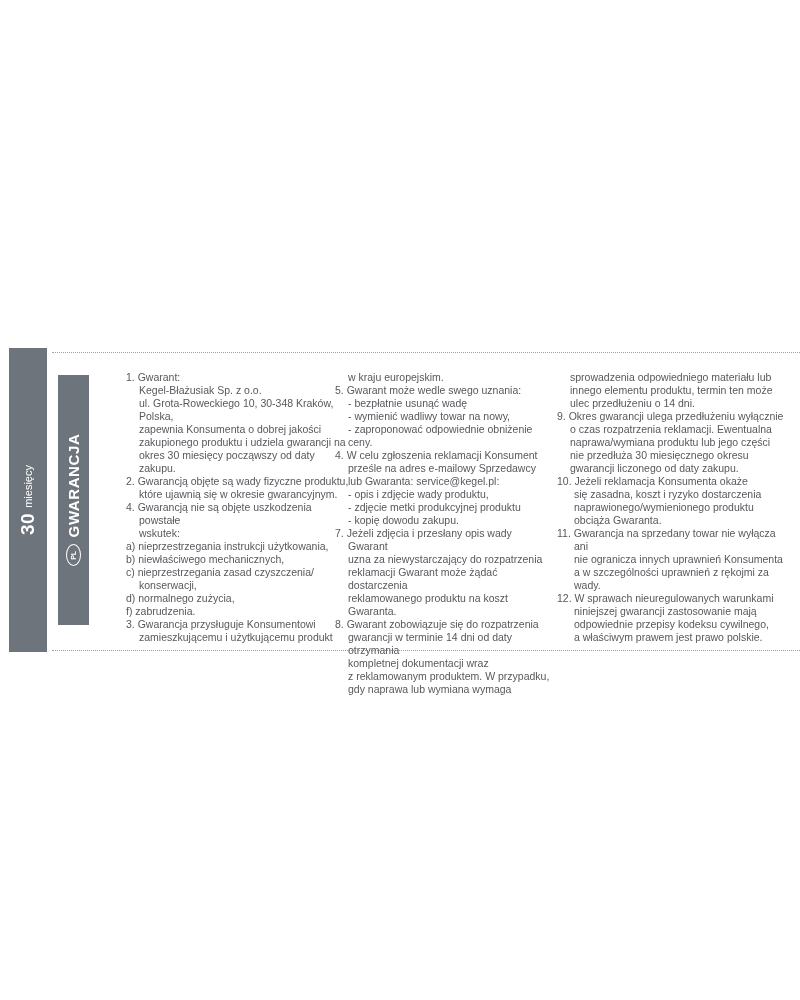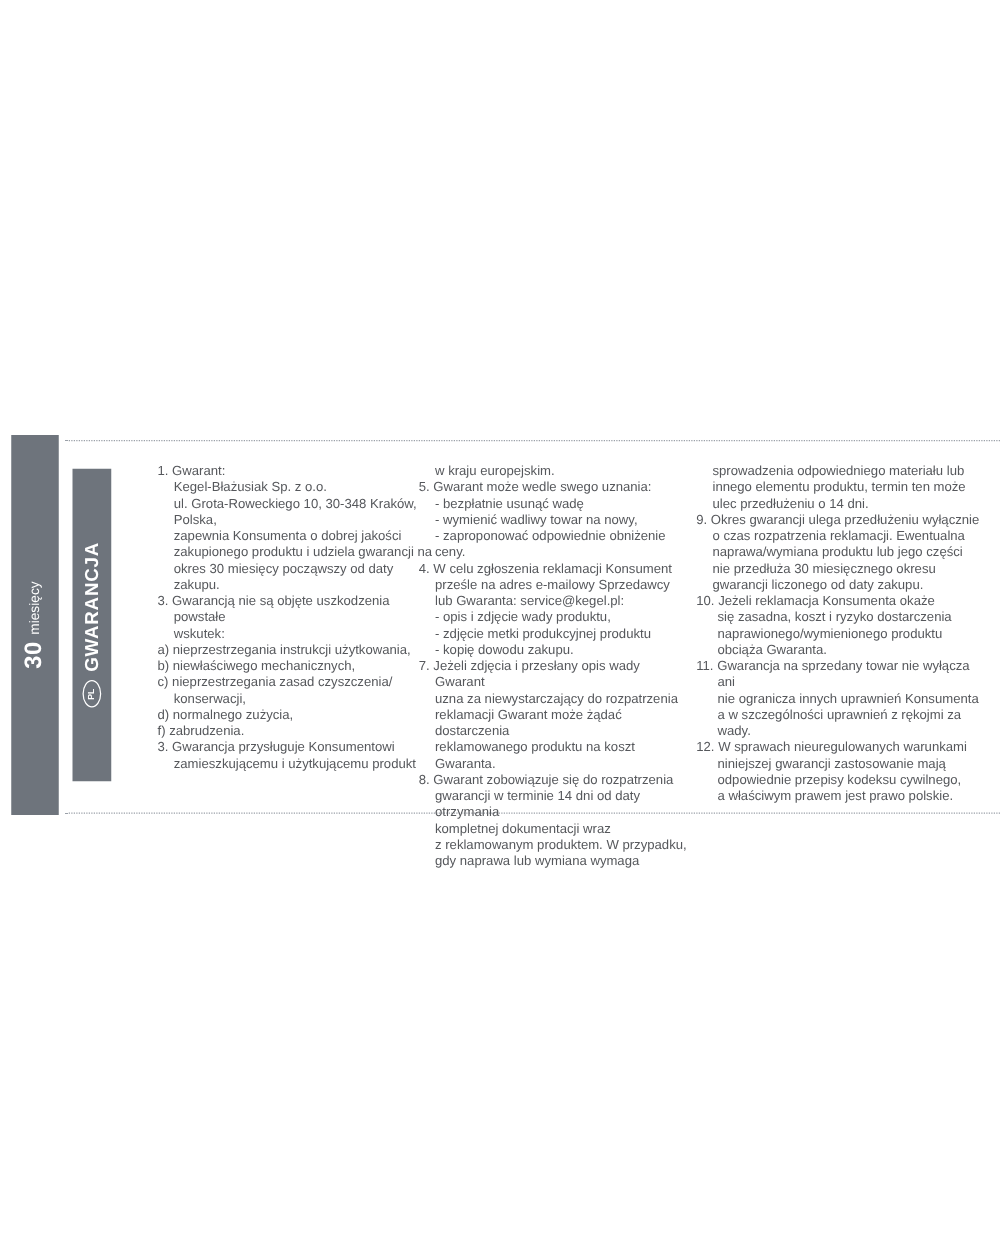--- a/index.html
+++ b/index.html
@@ -70,21 +70,23 @@
     </div>
   </div>
 
   <div class="col col-1">
       <div class="item">1. Gwarant:
 Kegel-Błażusiak Sp. z o.o.
 ul. Grota-Roweckiego 10, 30-348 Kraków, Polska,
 zapewnia Konsumenta o dobrej jakości
 zakupionego produktu i udziela gwarancji na
 okres 30 miesięcy począwszy od daty zakupu.</div>
-      <div class="item">3. Gwarancją nie są objęte uszkodzenia powstałe
+      <div class="item">2. Gwarancją objęte są wady fizyczne produktu,
+które ujawnią się w okresie gwarancyjnym.</div>
+      <div class="item">4. Gwarancją nie są objęte uszkodzenia powstałe
 wskutek:</div>
       <div class="item">a) nieprzestrzegania instrukcji użytkowania,</div>
       <div class="item">b) niewłaściwego mechanicznych,</div>
       <div class="item">c) nieprzestrzegania zasad czyszczenia/
 konserwacji,</div>
       <div class="item">d) normalnego zużycia,</div>
       <div class="item">f) zabrudzenia.</div>
       <div class="item">3. Gwarancja przysługuje Konsumentowi
 zamieszkującemu i użytkującemu produkt</div>
     </div>

